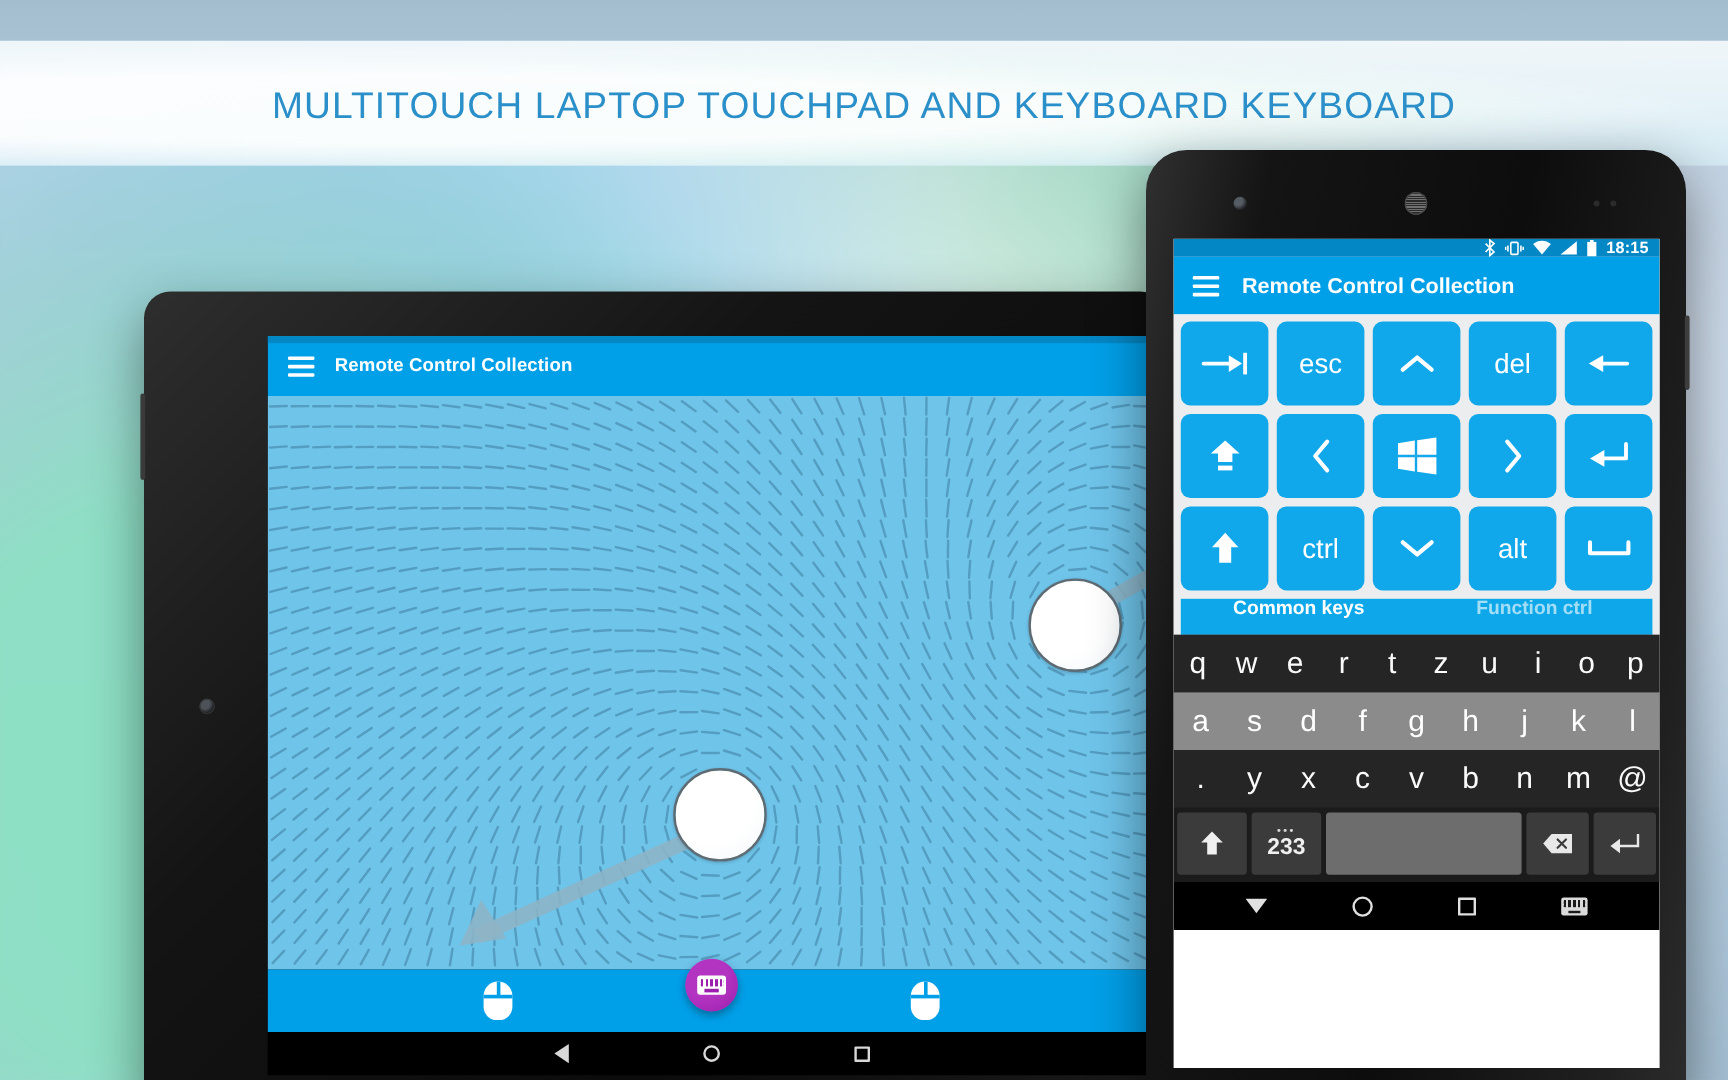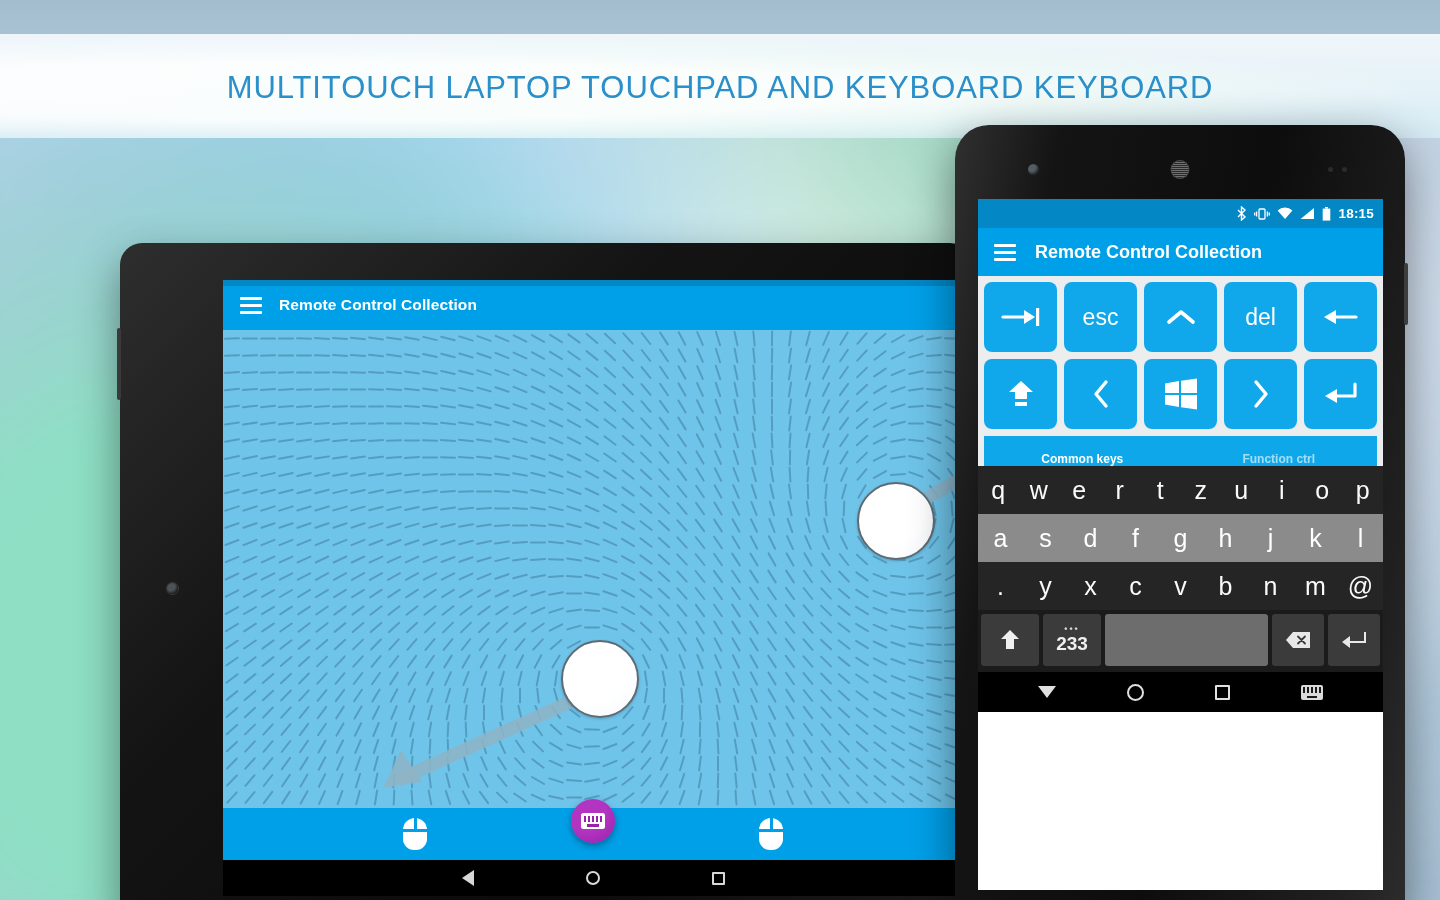--- a/index.html
+++ b/index.html
@@ -179,21 +179,21 @@
     box-shadow: inset 0 0 0 1px #4a4a4a;
   }
   .ph-sensors { position:absolute; right:58px; top:42px; display:flex; gap:9px; }
   .ph-sensors i { width:5px;height:5px;border-radius:50%;background:#2b2b2b; }
 
   #phone-screen {
     position:absolute; left:23px; top:74px; width:405px; height:691px;
     background:#fff; overflow:hidden;
   }
   .statusbar {
-    height:29px; background:#0487c5;
+    height:15px; background:#0487c5;
     display:flex; align-items:center; justify-content:flex-end; gap:7px;
     padding-right:9px; color:#fff; font-size:13px;
   }
   .statusbar svg { display:block; }
   .sb-time { font-size:13.5px; font-weight:bold; letter-spacing:0.2px; }
 
   .p-appbar {
     height:48px; background:#00a0e9;
     display:flex; align-items:center; padding-left:16px;
   }
@@ -205,22 +205,22 @@
   .kg-row { display:flex; gap:7px; margin-bottom:7px; }
   .key {
     flex:1; height:70px; background:#10a8ea; border-radius:8px;
     display:flex; align-items:center; justify-content:center;
     color:#fff; font-size:23px; font-weight:normal;
     user-select:none;
   }
   .key svg { display:block; }
   .key-tabs {
     height:30px; background:#0ea8ea;
-    display:flex; align-items:flex-end;
-    color:#fff; font-size:12px; font-weight:bold;
+    display:flex; align-items:flex-start;
+    color:#fff; font-size:16px; font-weight:bold;
   }
   .key-tabs .tab { flex:1; text-align:center; }
   .key-tabs .tab.inactive { color:rgba(255,255,255,0.62); }
 
   
   #softkb { background:#252525; padding:0; }
   .kb-row { display:flex; }
   .kb-row.r1 { background:#252525; }
   .kb-row.r2 { background:#8b8b8b; }
   .kb-row.r3 { background:#252525; }
@@ -1569,20 +1569,39 @@
             </svg>
           </div>
           <div class="key">
             <svg width="36" height="26" viewBox="0 0 36 26">
               <path d="M32 3 V15 H10" stroke="#fff" stroke-width="3.2" fill="none" stroke-linecap="round" stroke-linejoin="round"></path>
               <polygon points="2,15 14,8 14,22" fill="#fff"></polygon>
             </svg>
           </div>
         </div>
 
+        <div class="kg-row">
+          <div class="key">
+            <svg width="26" height="30" viewBox="0 0 26 30">
+              <polygon points="13,2 24,14 18,14 18,27 8,27 8,14 2,14" fill="#fff"></polygon>
+            </svg>
+          </div>
+          <div class="key">ctrl</div>
+          <div class="key">
+            <svg width="32" height="20" viewBox="0 0 32 20">
+              <path d="M4 5 L16 15 L28 5" stroke="#fff" stroke-width="3.6" fill="none" stroke-linecap="round" stroke-linejoin="round"></path>
+            </svg>
+          </div>
+          <div class="key">alt</div>
+          <div class="key">
+            <svg width="40" height="20" viewBox="0 0 40 20">
+              <path d="M4 5 V14 H36 V5" stroke="#fff" stroke-width="3.4" fill="none" stroke-linecap="round" stroke-linejoin="round"></path>
+            </svg>
+          </div>
+        </div>
 
         <div class="key-tabs">
           <div class="tab">Common keys</div>
           <div class="tab inactive">Function ctrl</div>
         </div>
       </div>
 
       <div id="softkb">
         <div class="kb-row r1">
             <div class="kb-key">q</div>

